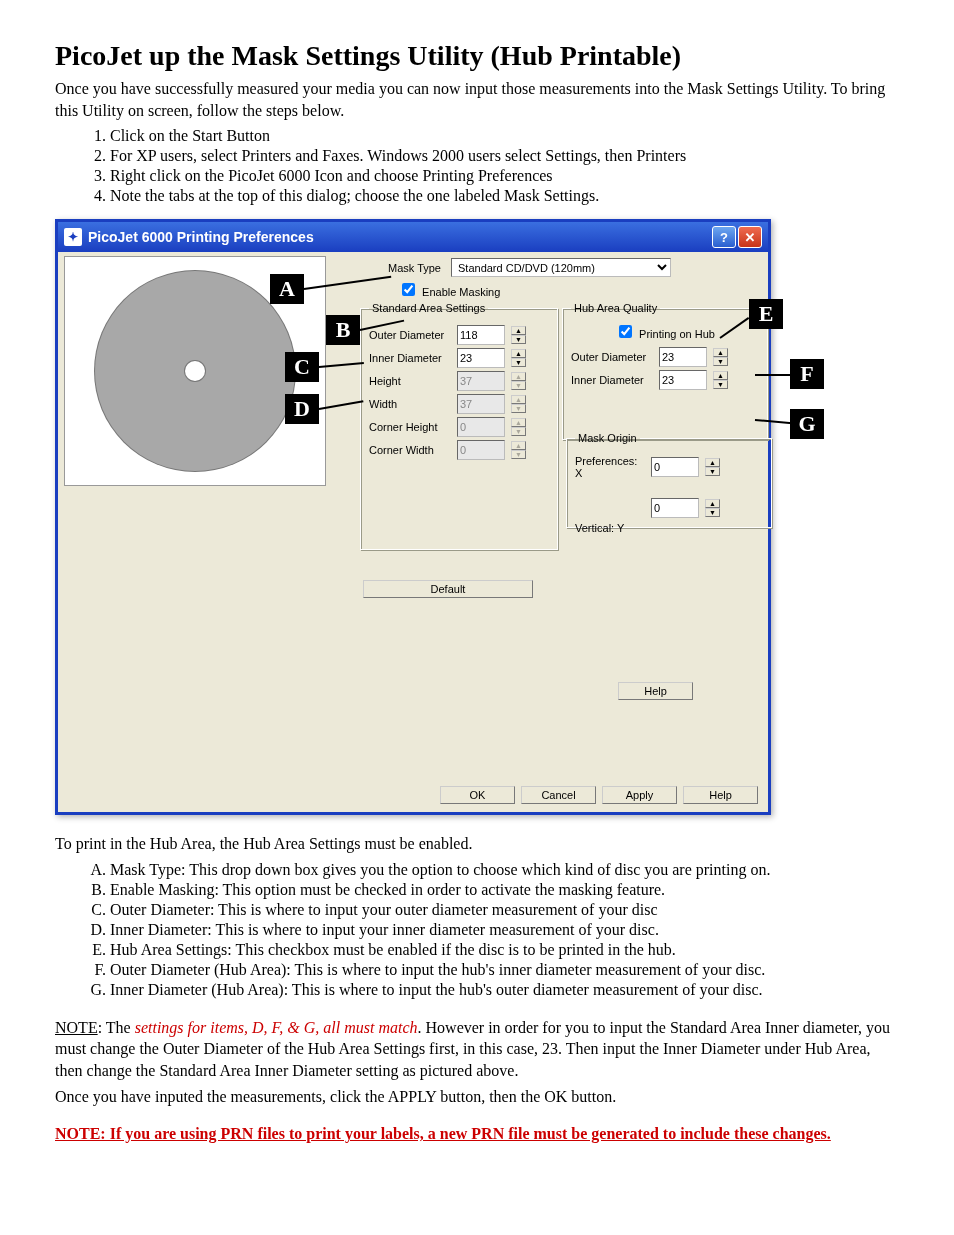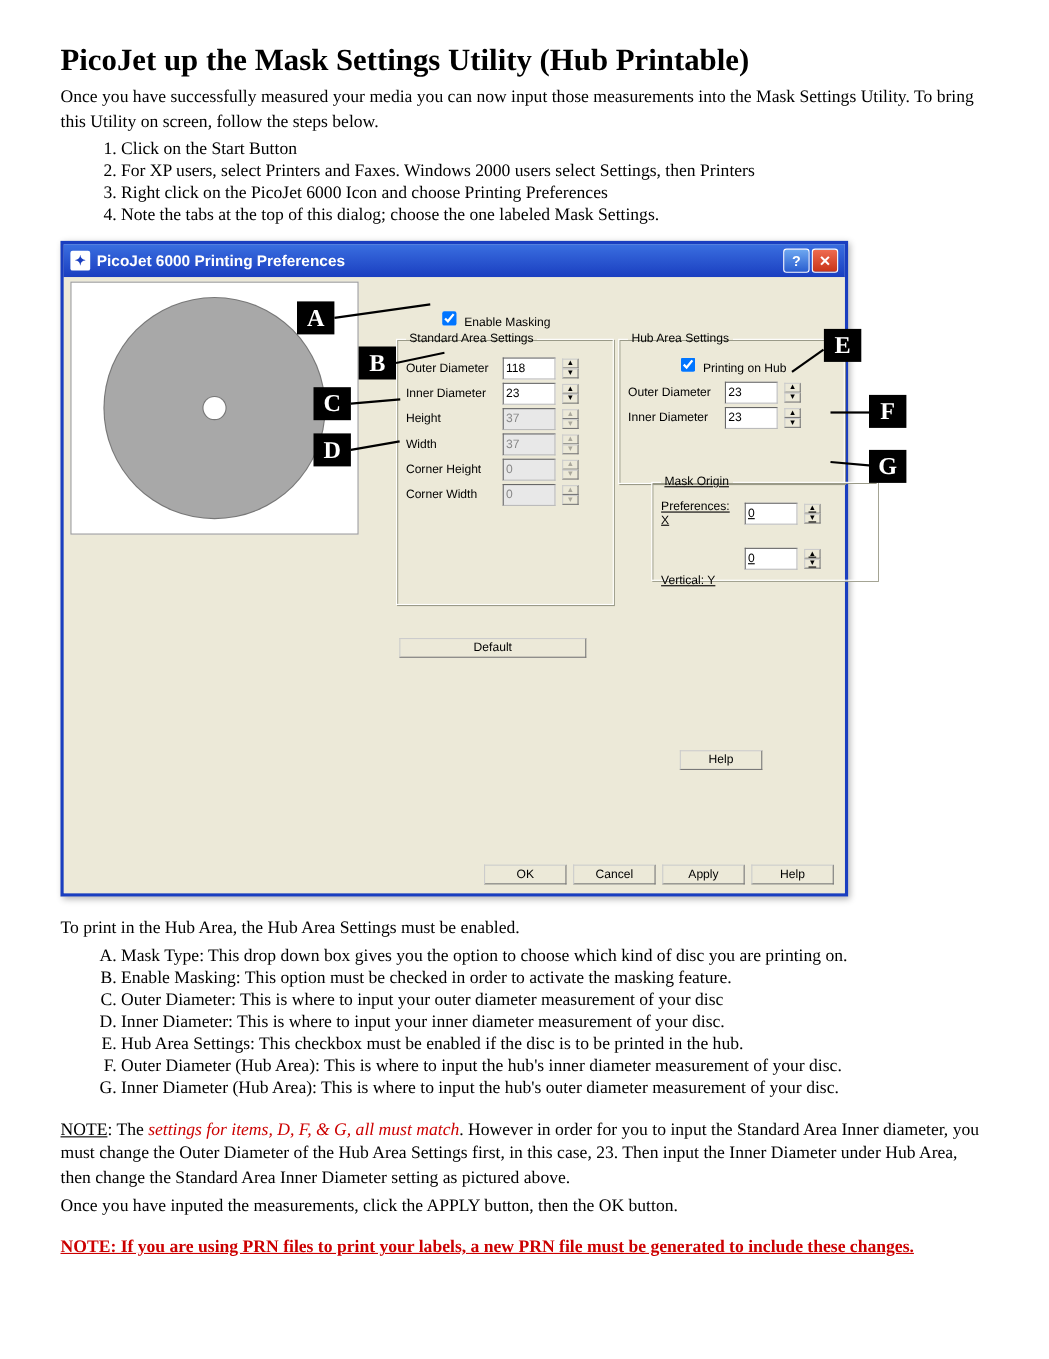--- a/index.html
+++ b/index.html
@@ -181,20 +181,26 @@
 
 
     <div class="body-area">
 
       <div class="disc-preview">
         <div class="disc-outer">
           <div class="disc-inner"></div>
         </div>
       </div>
 
+      <div style="position:absolute; left:330px; top:6px; display:flex; align-items:center; gap:10px;">
+        <label>Mask Type</label>
+        <select class="select" style="width:220px;">
+          <option>Standard CD/DVD (120mm)</option>
+        </select>
+      </div>
       <div style="position:absolute; left:340px; top:28px;">
         <input type="checkbox" checked="" class="checkbox" style="">
         <label>Enable Masking</label>
       </div>
 
       <fieldset style="left:300px; top:50px; width:180px; height:230px;">
         <legend>Standard Area Settings</legend>
         <div class="field-row">
           <label>Outer Diameter</label>
           <input class="field-input" value="118" style="">
@@ -239,21 +245,21 @@
           <label>Corner Width</label>
           <input class="field-input" disabled="" value="0" style="">
           <div class="spinner">
               <button disabled="">▲</button>
               <button disabled="">▼</button>
             </div>
         </div>
       </fieldset>
 
       <fieldset style="left:502px; top:50px; width:188px; height:120px;">
-        <legend>Hub Area Settings</legend>
+        <legend>Hub Area Quality</legend>
         <div style="text-align:center; margin-bottom:6px;">
           <input type="checkbox" checked="" class="checkbox" style="">
           <label>Printing on Hub</label>
         </div>
         <div class="field-row">
           <label>Outer Diameter</label>
           <input class="field-input" value="23" style="">
           <div class="spinner">
               <button>▲</button>
               <button>▼</button>
@@ -262,21 +268,21 @@
         <div class="field-row">
           <label>Inner Diameter</label>
           <input class="field-input" value="23" style="">
           <div class="spinner">
               <button>▲</button>
               <button>▼</button>
             </div>
         </div>
       </fieldset>
 
-      <fieldset style="left:532px; top:180px; width:188px; height:78px;text-decoration:underline;">
+      <fieldset style="left:506px; top:180px; width:188px; height:78px;">
         <legend>Mask Origin</legend>
         <div class="field-row">
           <label style="width:70px;">Preferences: X</label>
           <input class="field-input" value="0" style="">
           <div class="spinner">
               <button>▲</button>
               <button>▼</button>
             </div>
         </div>
         <div class="field-row">

